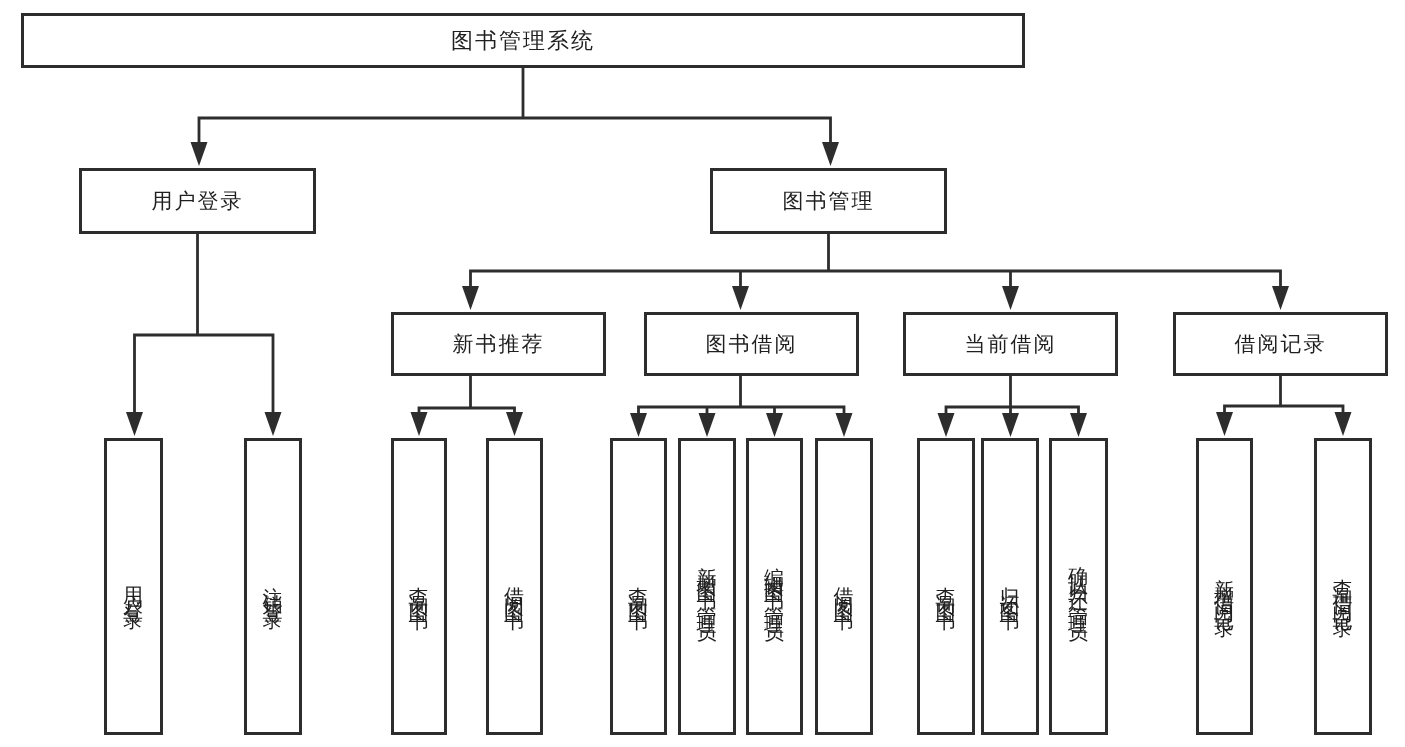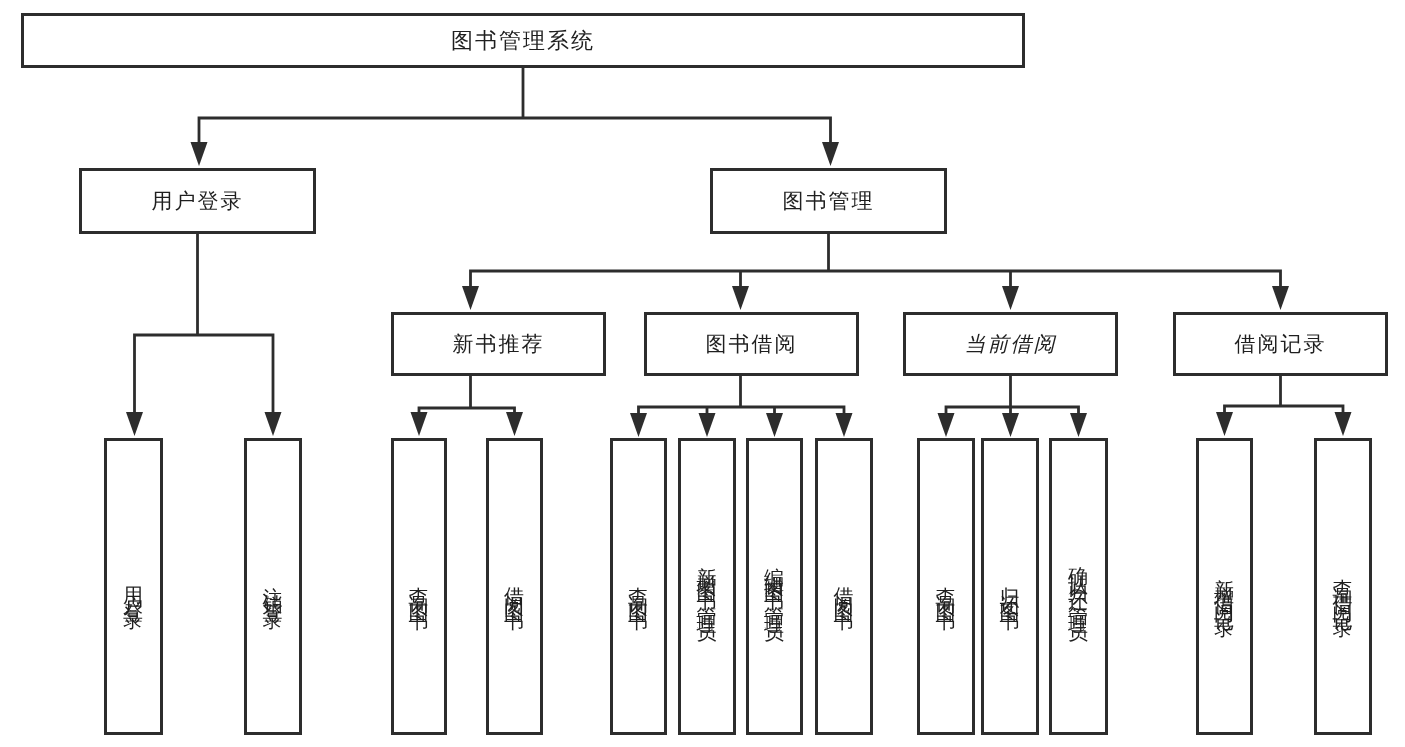--- a/index.html
+++ b/index.html
@@ -110,21 +110,21 @@
   <div class="box l2" style="left:710px;">
     <span>图书管理</span>
   </div>
 
   <div class="box l3" style="left:363px;margin-left:28px;">
     <span>新书推荐</span>
   </div>
   <div class="box l3" style="left:633px;margin-left:11px;">
     <span>图书借阅</span>
   </div>
-  <div class="box l3" style="left:903px;font-style:italic;">
+  <div class="box l3" style="left:903px;">
     <span>当前借阅</span>
   </div>
   <div class="box l3" style="left:1173px;">
     <span>借阅记录</span>
   </div>
 
   <div class="box leaf" style="left:104px;width:59px;">
     <span class="vtext">用户登录</span>
   </div>
   <div class="box leaf" style="left:244px;width:58px;">

